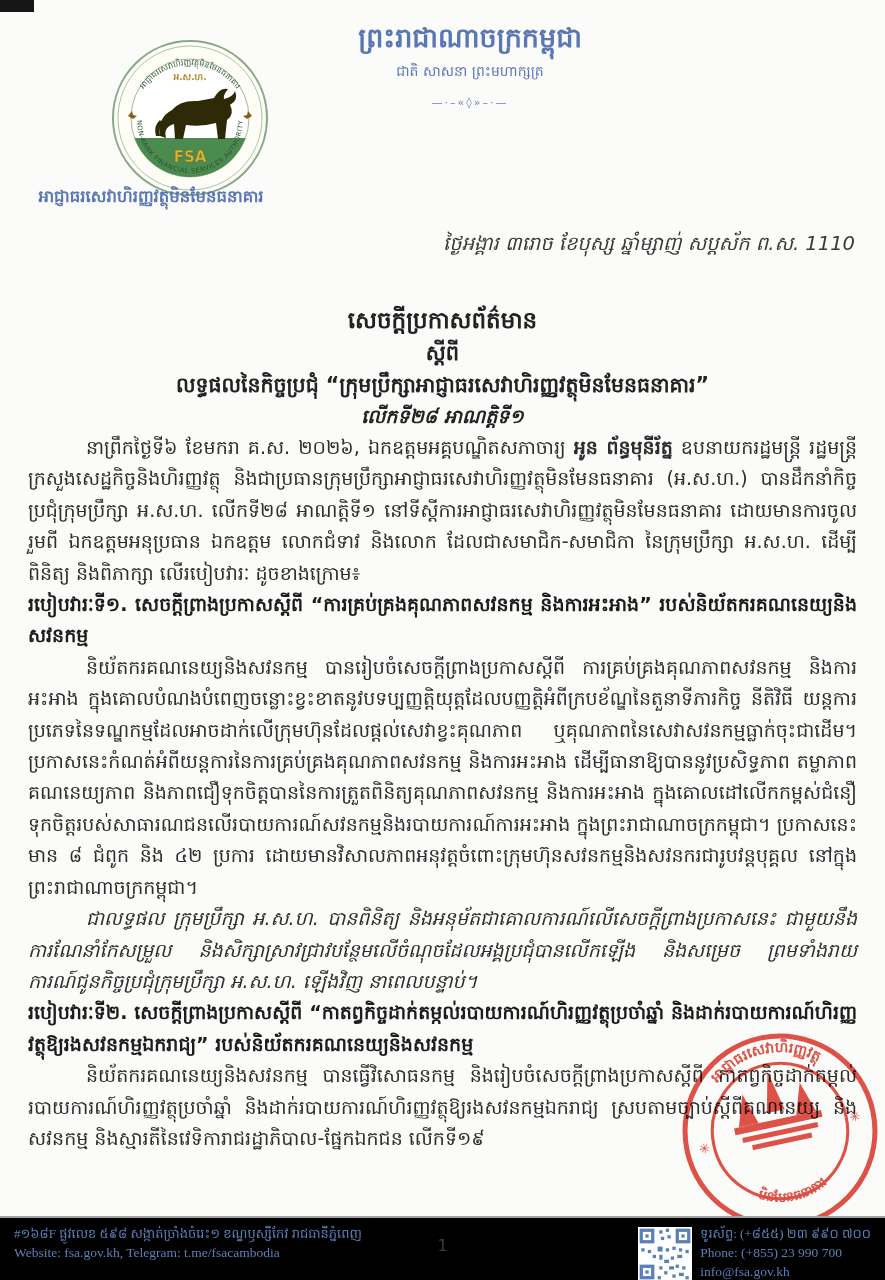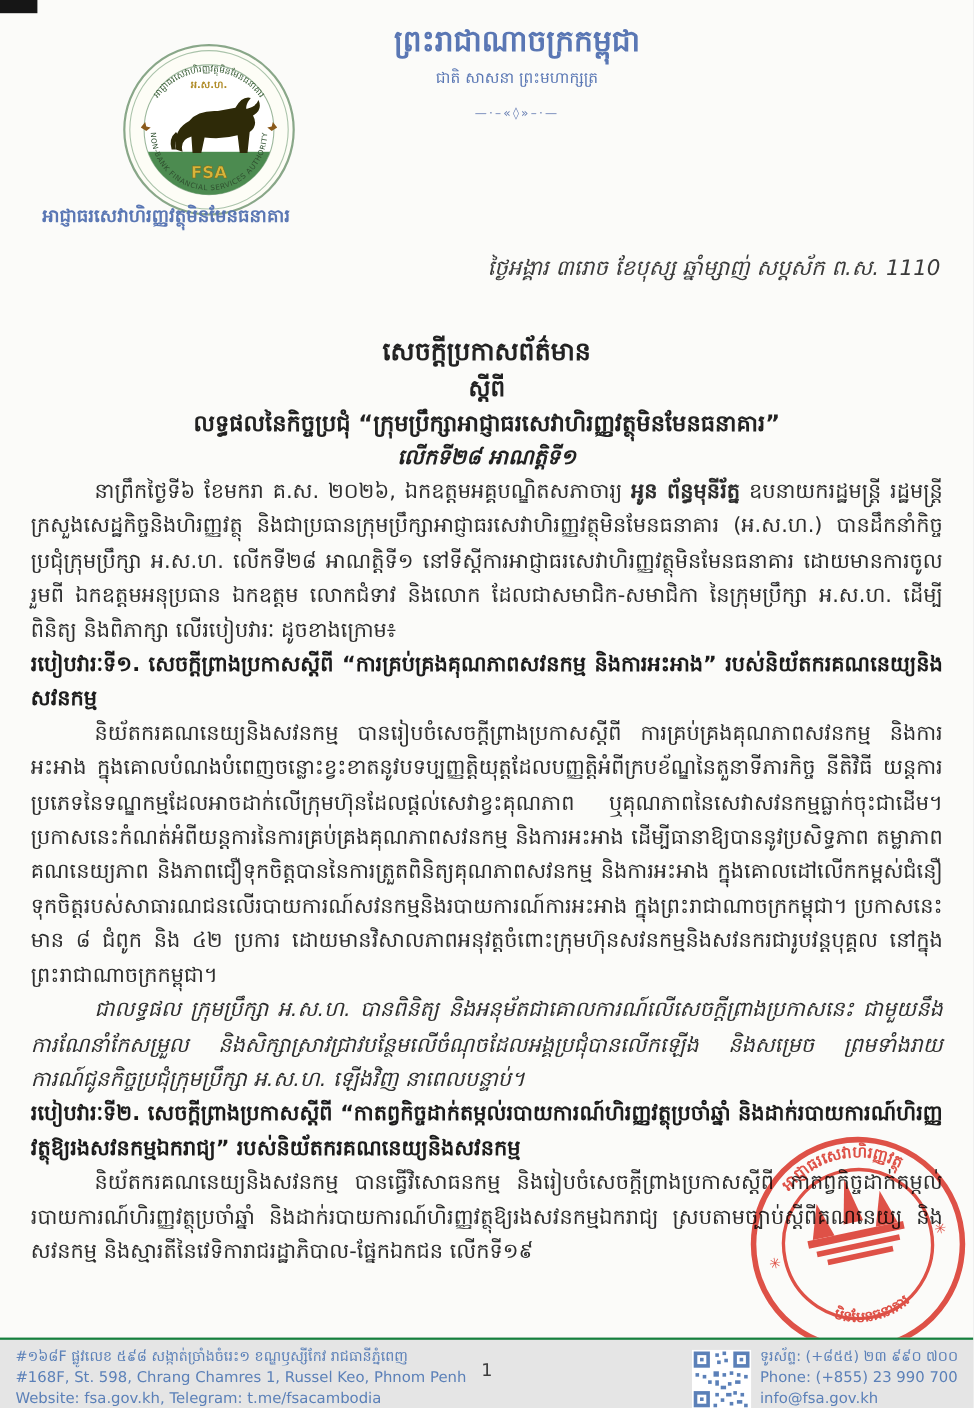--- a/index.html
+++ b/index.html
@@ -42,22 +42,22 @@
   .para-italic{font-style:italic;text-indent:58px;}
   .bold-name{font-weight:bold;}
   
   .stamp{
     position:absolute;right:4px;top:1030px;width:202px;height:202px;
     mix-blend-mode:multiply;opacity:.85;pointer-events:none;
   }
   
   .footer{
     position:absolute;left:0;right:0;bottom:0;top:1216px;
-    border-top:2px solid #15803d;background:#e5e5e5;
-    color:#5b80b8;font-size:13.5px;line-height:19px;
+    border-top:2px solid #a3a3a3;background:#000000;
+    color:#5b80b8;font-size:13.5px;line-height:19px;font-family:Liberation Serif, serif;
   }
   .footer-inner{display:flex;justify-content:space-between;padding:6px 14px 0 14px;}
   .footer-left div{white-space:nowrap;}
   .footer-khmer{font-size:13px;}
   .footer-right{display:flex;gap:8px;align-items:center;}
   .qr{flex:0 0 auto;margin-top:2px;}
   .page-number{
     position:absolute;left:50%;transform:translateX(-50%);top:1236px;
     font-size:16px;color:#3c3c3c;
   }
@@ -157,21 +157,20 @@
         <text x="18" y="106" font-size="13">✳</text>
         <text x="170" y="106" font-size="13">✳</text>
       </g>
     </svg>
   </div>
 
   <div class="footer">
     <div class="footer-inner">
       <div class="footer-left">
         <div class="footer-khmer">#១៦៨F ផ្លូវលេខ ៥៩៨ សង្កាត់ច្រាំងចំរេះ១ ខណ្ឌឫស្សីកែវ រាជធានីភ្នំពេញ</div>
-        <div>#168F, St. 598, Chrang Chamres 1, Russel Keo, Phnom Penh</div>
         <div>Website: fsa.gov.kh, Telegram: t.me/fsacambodia</div>
       </div>
       <div class="footer-right">
         <svg class="qr" width="54" height="54" viewBox="0 0 33 33">
           <rect x="0" y="0" width="33" height="33" fill="#ffffff"></rect>
           <g fill="#5b80b8">
             <rect x="1" y="1" width="9" height="9"></rect>
               <rect x="3" y="3" width="5" height="5" fill="#fff"></rect>
               <rect x="4.5" y="4.5" width="2" height="2"></rect>
             <rect x="23" y="1" width="9" height="9"></rect>

